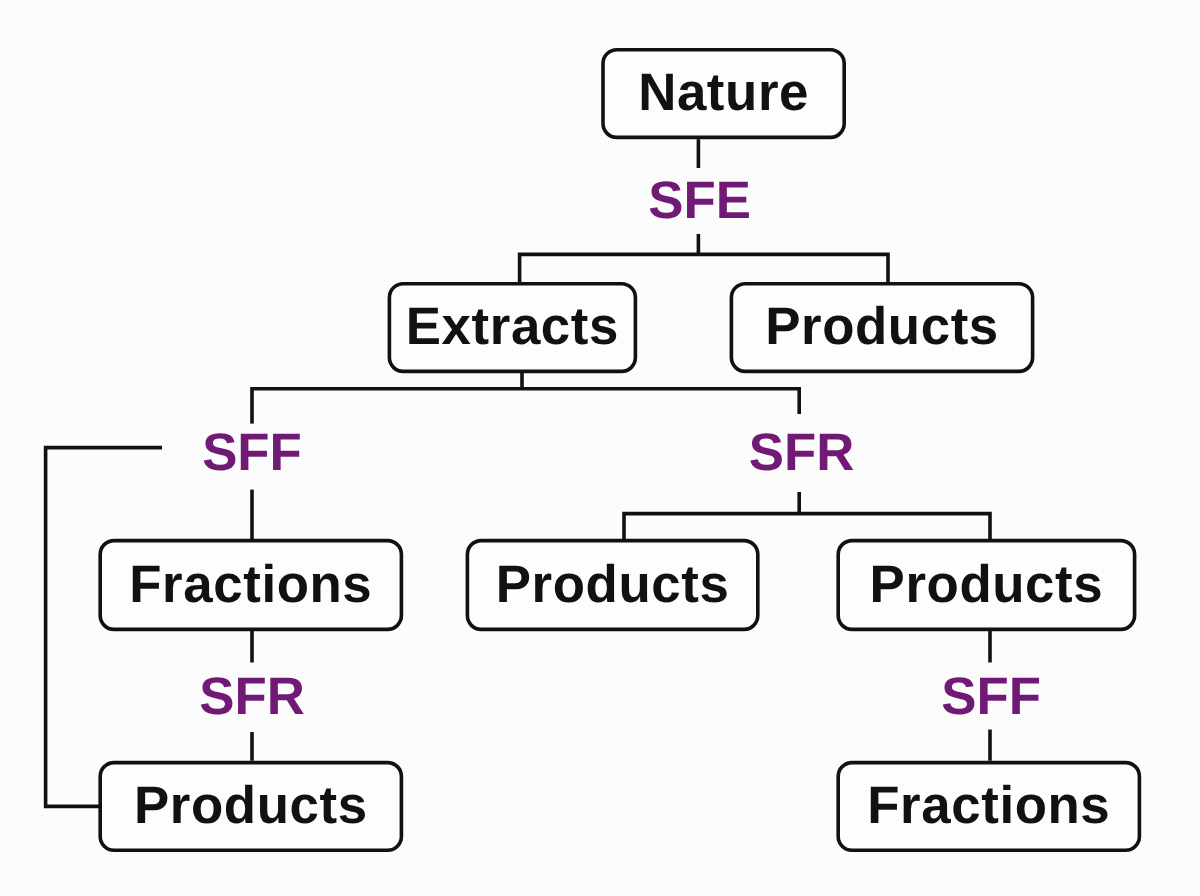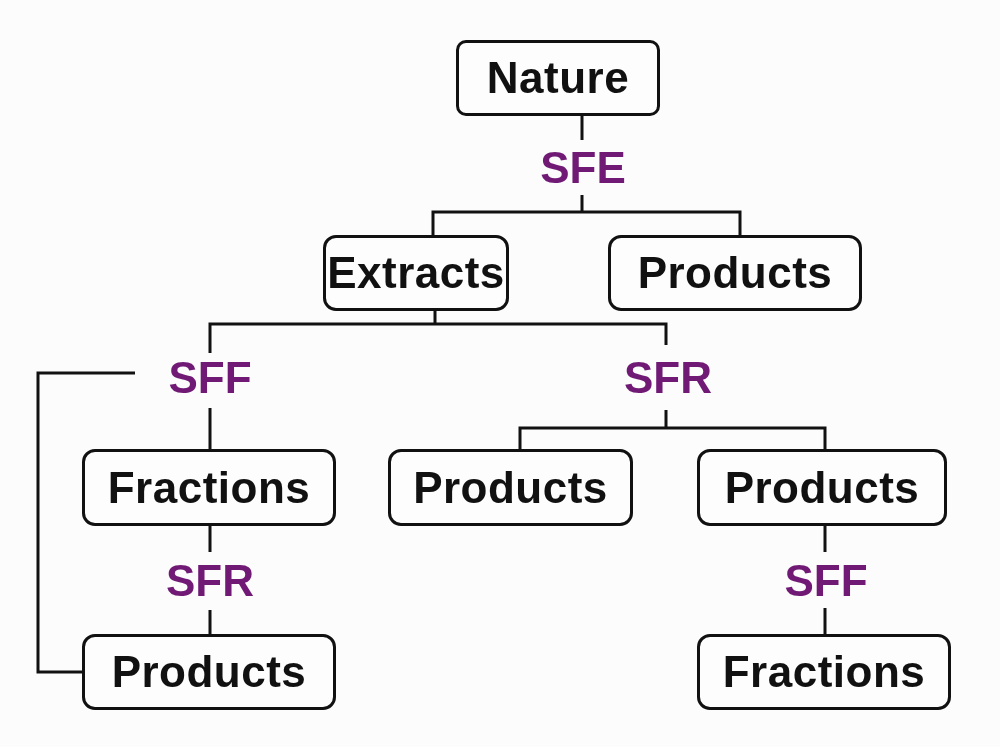--- a/index.html
+++ b/index.html
@@ -31,22 +31,22 @@
     <path d="M582 195 V212 M433 238 V212 H740 V238"></path>
     <path d="M435 310 V324 M210 370 V324 H666 V345"></path>
     <path d="M210 408 V452"></path>
     <path d="M135 373 H38 V672 H84"></path>
     <path d="M666 410 V428 M520 452 V428 H825 V452"></path>
     <path d="M210 525 V552 M210 610 V634"></path>
     <path d="M825 525 V552 M825 608 V634"></path>
   </g>
 </svg>
 
-<div class="node" style="left:456px;top:40px;width:204px;height:76px;border-radius:10px;">Nature</div>
-<div class="node" style="left:323px;top:235px;width:186px;height:76px;">Extracts</div>
+<div class="node" style="left:501px;top:40px;width:204px;height:76px;">Nature</div>
+<div class="node" style="left:323px;top:235px;width:208px;height:76px;">Extracts</div>
 <div class="node" style="left:608px;top:235px;width:254px;height:76px;">Products</div>
 <div class="node" style="left:82px;top:449px;width:254px;height:77px;">Fractions</div>
 <div class="node" style="left:388px;top:449px;width:245px;height:77px;">Products</div>
 <div class="node" style="left:697px;top:449px;width:250px;height:77px;">Products</div>
 <div class="node" style="left:82px;top:634px;width:254px;height:76px;">Products</div>
 <div class="node" style="left:697px;top:634px;width:254px;height:76px;">Fractions</div>
 
 <div class="edge-label" style="left:583px;top:168px;">SFE</div>
 <div class="edge-label" style="left:210px;top:378px;">SFF</div>
 <div class="edge-label" style="left:668px;top:378px;">SFR</div>

